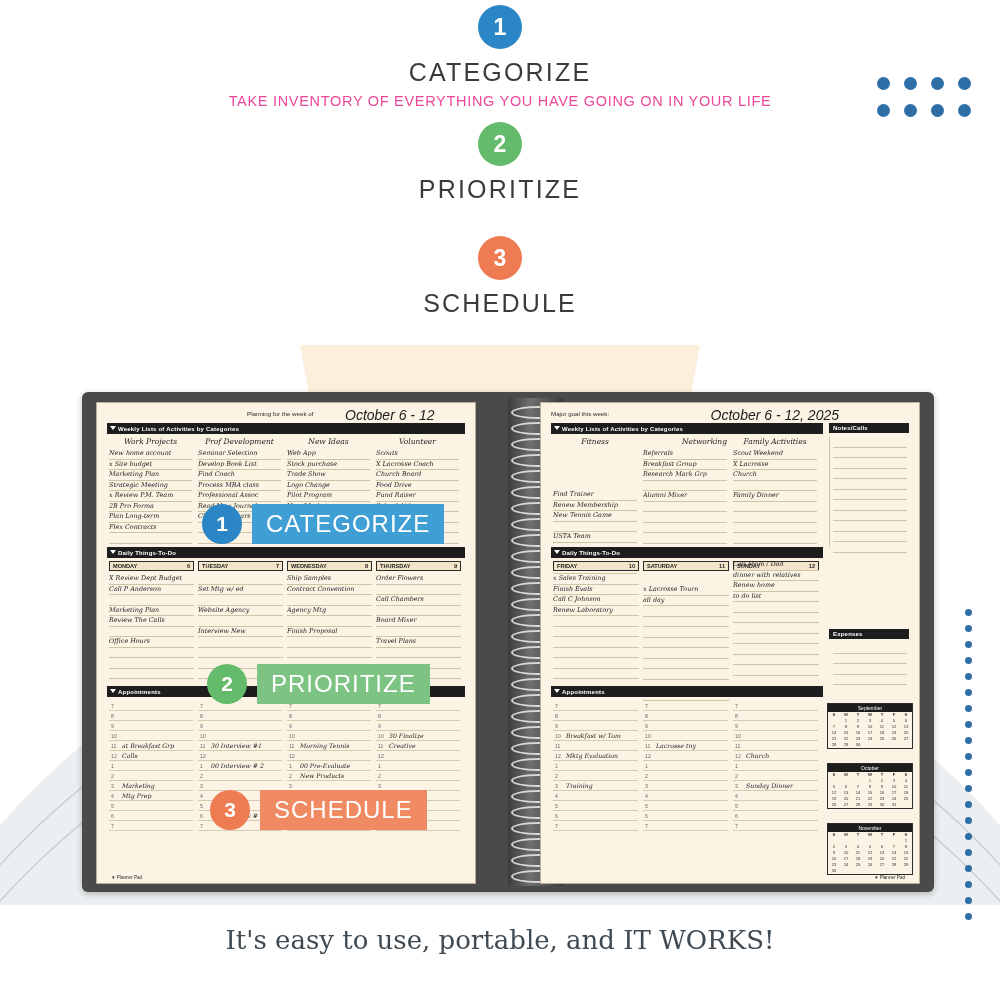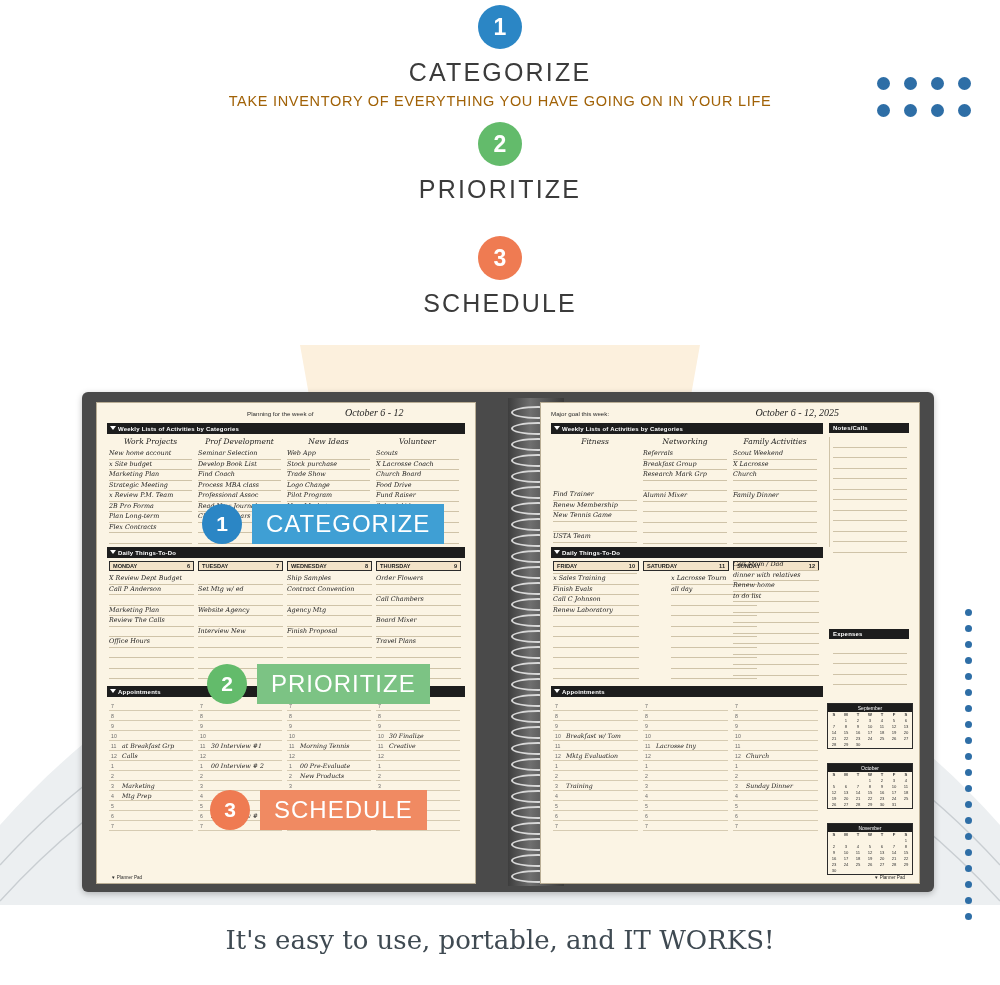--- a/index.html
+++ b/index.html
@@ -15,21 +15,21 @@
     font-family:"Liberation Sans", sans-serif;
   }
   .b1{background:#2b86c5;}
   .b2{background:#63bb6b;}
   .b3{background:#ef7b52;}
   .step-title{
     font-size:25px;letter-spacing:2.2px;color:#3b3b3b;margin-top:9px;
     font-family:"Liberation Sans", sans-serif;
   }
   .step-sub{
-    font-size:14.5px;letter-spacing:0.7px;color:#a16207;margin-top:6px;
+    font-size:14.5px;letter-spacing:0.7px;color:#ec4899;margin-top:6px;
   }
   .sp1{position:absolute;left:0;top:5px;width:1000px;}
   .sp2{position:absolute;left:0;top:122px;width:1000px;}
   .sp3{position:absolute;left:0;top:236px;width:1000px;}
 
   
   .dotgrid{position:absolute;right:22px;top:72px;}
   .dotgrid i{display:inline-block;width:13px;height:13px;border-radius:50%;background:#2e6ea6;margin:5px 7px;}
   .dotcol{position:absolute;right:28px;top:600px;}
   .dotcol i{display:block;width:7px;height:7px;border-radius:50%;background:#2e6ea6;margin:9px 0;}
@@ -58,21 +58,21 @@
   .ring{
     position:absolute;left:3px;width:50px;height:9px;border-radius:50%;
     border:2px solid #d8d8d8;background:transparent;
   }
 
   
   .hdrline{
     position:absolute;font-size:6.2px;color:#2b2b2b;
   }
   .scriptdate{
-    font-family:Liberation Serif, serif;font-style:italic;font-size:10px;color:#1d1d1d;
+    font-family:Liberation Sans, sans-serif;font-style:italic;font-size:14px;color:#1d1d1d;
   }
   .blackbar{
     position:absolute;background:#1d1d1d;color:#fff;font-size:6px;font-weight:bold;
     letter-spacing:.2px;padding:2px 4px;box-sizing:border-box;
   }
   .tri{display:inline-block;width:0;height:0;border-left:4px solid #fff;border-top:3px solid transparent;border-bottom:3px solid transparent;margin-right:3px;transform:rotate(90deg);}
   .colhdr{
     position:absolute;font-family:"DejaVu Serif", serif;font-style:italic;font-size:7.5px;color:#1b1b1b;text-align:center;
   }
   .cellwrap{position:absolute;}
@@ -436,21 +436,21 @@
             <div class="cell">Renew Membership</div>
             <div class="cell">New Tennis Game</div>
             <div class="cell"></div>
             <div class="cell">USTA Team</div>
             <div class="cell"></div>
             <div class="cell"></div>
             <div class="cell"></div>
             <div class="cell"></div>
             <div class="cell"></div>
           </div>
-          <div class="colhdr" style="left: 102px; top: 34px; width: 84px;">Networking</div>
+          <div class="colhdr" style="left: 102px; top: 34px; width: 84px; text-align: right;">Networking</div>
           <div class="cellwrap" style="left: 102px; top: 46px; width: 84px;">
             <div class="cell">Referrals</div>
             <div class="cell">Breakfast Group</div>
             <div class="cell">Research Mark Grp</div>
             <div class="cell"></div>
             <div class="cell">Alumni Mixer</div>
             <div class="cell"></div>
             <div class="cell"></div>
             <div class="cell"></div>
             <div class="cell"></div>
@@ -499,21 +499,21 @@
             <div class="cell">Renew Laboratory</div>
             <div class="cell"></div>
             <div class="cell"></div>
             <div class="cell"></div>
             <div class="cell"></div>
             <div class="cell"></div>
             <div class="cell"></div>
             <div class="cell"></div>
           </div>
           <div class="daybar" style="left: 102px; top: 158px; width: 86px;"><span>SATURDAY</span><span class="n">11</span></div>
-          <div class="cellwrap" style="left: 102px; top: 171px; width: 86px; margin-left: 28px;">
+          <div class="cellwrap" style="left: 102px; top: 182px; width: 86px;">
             <div class="cell">x Lacrosse Tourn</div>
             <div class="cell">all day</div>
             <div class="cell"></div>
             <div class="cell"></div>
             <div class="cell"></div>
             <div class="cell"></div>
             <div class="cell"></div>
             <div class="cell"></div>
             <div class="cell"></div>
             <div class="cell"></div>

